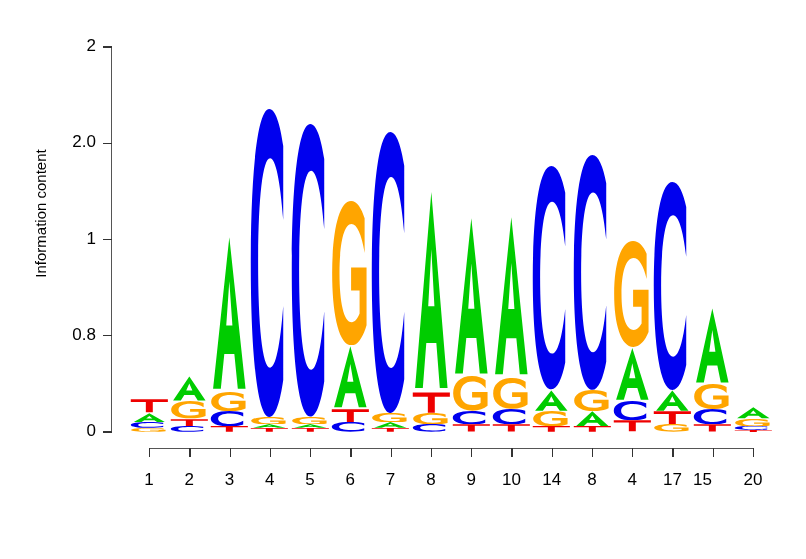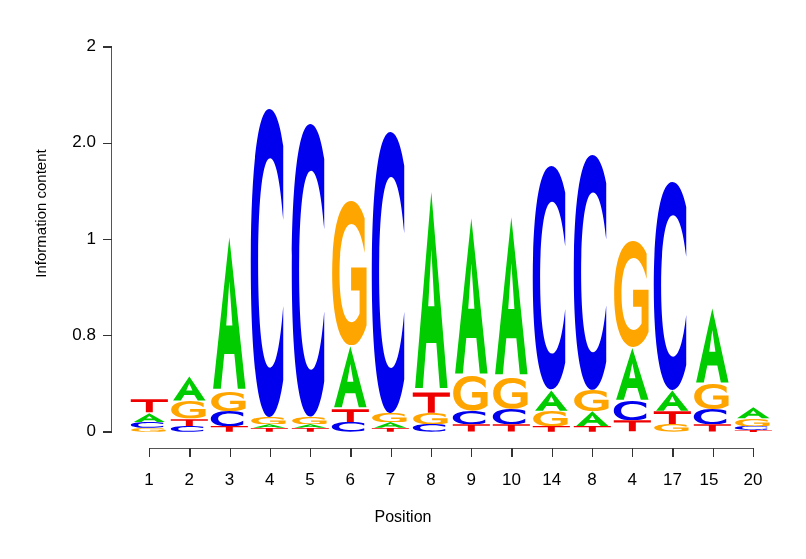--- a/index.html
+++ b/index.html
@@ -123,21 +123,20 @@
     height: 100%;
   }
 </style>
 </head>
 <body>
 
 <div id="root">
 
 
   <div class="ylabel">Information content</div>
-  <div class="xlabel">Position</div>
 
   <div class="yaxis-line"></div>
   <div id="y-ticks">
       <div class="ytick" style="top: 431.3px;"></div>
       <div class="ytick-label" style="top: 421px;">0</div>
       <div class="ytick" style="top: 335.05px;"></div>
       <div class="ytick-label" style="top: 324.75px;">0.8</div>
       <div class="ytick" style="top: 238.8px;"></div>
       <div class="ytick-label" style="top: 228.5px;">1</div>
       <div class="ytick" style="top: 142.55px;"></div>
@@ -170,21 +169,21 @@
       <div class="xtick-label" style="left: 511.4px;">10</div>
       <div class="xtick" style="left: 551.667px;"></div>
       <div class="xtick-label" style="left: 551.667px;">14</div>
       <div class="xtick" style="left: 591.933px;"></div>
       <div class="xtick-label" style="left: 591.933px;">8</div>
       <div class="xtick" style="left: 632.2px;"></div>
       <div class="xtick-label" style="left: 632.2px;">4</div>
       <div class="xtick" style="left: 672.467px;"></div>
       <div class="xtick-label" style="left: 672.467px;">17</div>
       <div class="xtick" style="left: 712.733px;"></div>
-      <div class="xtick-label" style="left: 709px;">15</div>
+      <div class="xtick-label" style="left: 692px; text-align: right;">15</div>
       <div class="xtick" style="left: 753px;"></div>
       <div class="xtick-label" style="left: 753px;">20</div>
     </div>
 
   <div class="logo-area" id="logo-area">
       <div class="stack" style="left: 129.672px; width: 38.656px; top: 47px; height: 385px; bottom: auto;">
         <div class="glyph" style="height: 3.85px; bottom: 0px; top: auto;">
           <svg viewBox="0 0 100 100" preserveAspectRatio="none" fill="#FFA500">
             <path d="M52 0 C20 0 3 22 3 50 C3 78 20 100 53 100 C70 100 83 94 92 86 L92 46 L52 46 L52 62 L74 62 L74 78 C68 82 61 84 54 84 C33 84 22 70 22 50 C22 30 33 16 53 16 C67 16 79 23 87 36 L87 12 C79 5 67 0 52 0 Z"></path>
           </svg>

